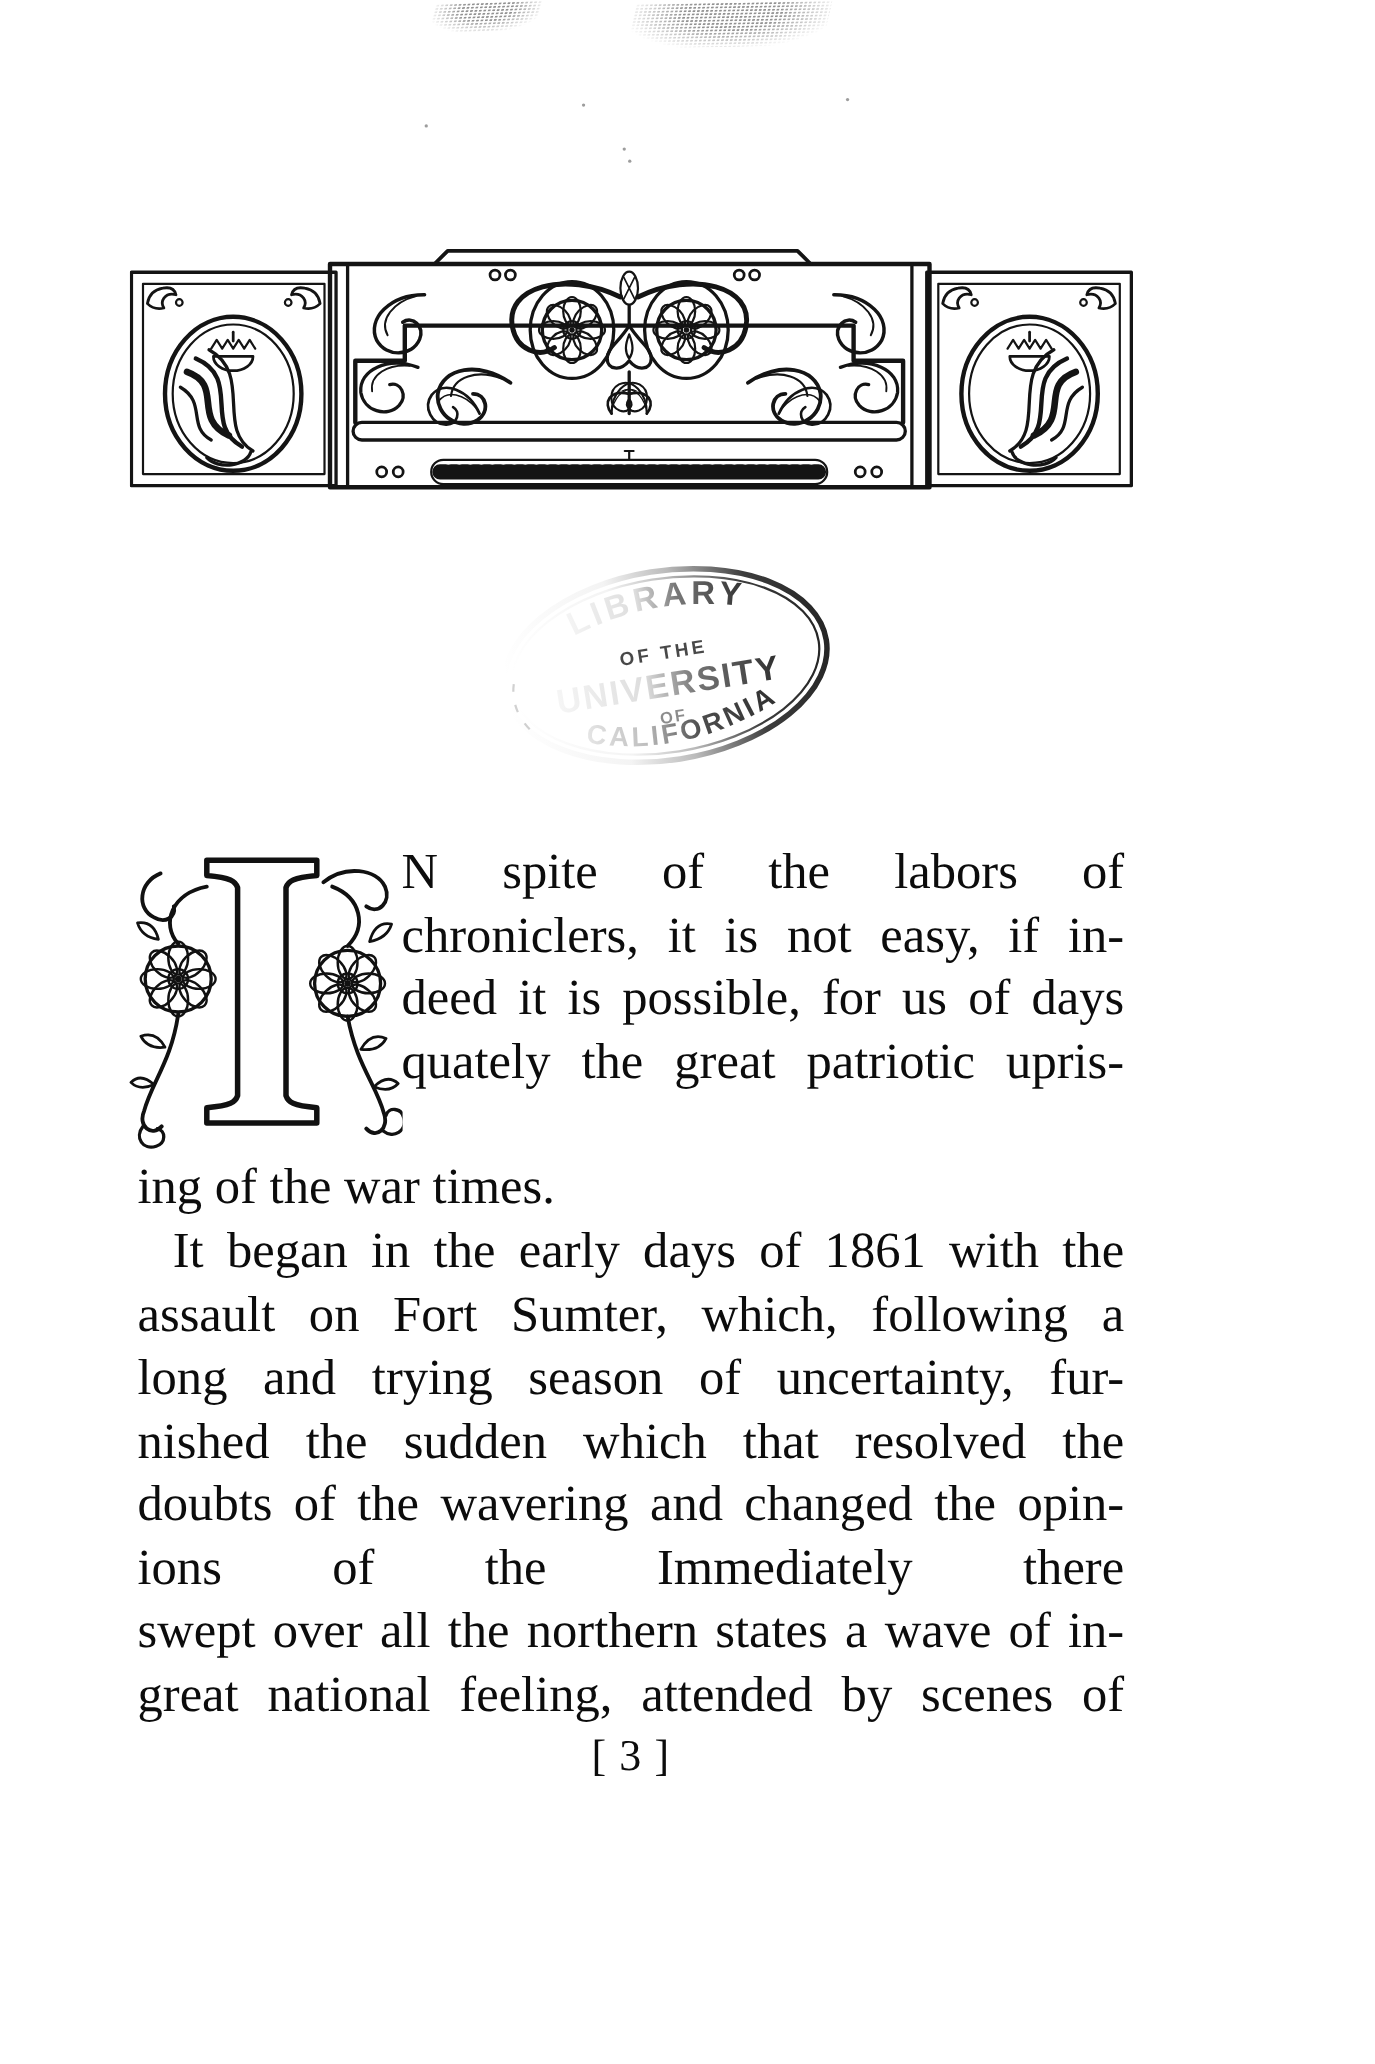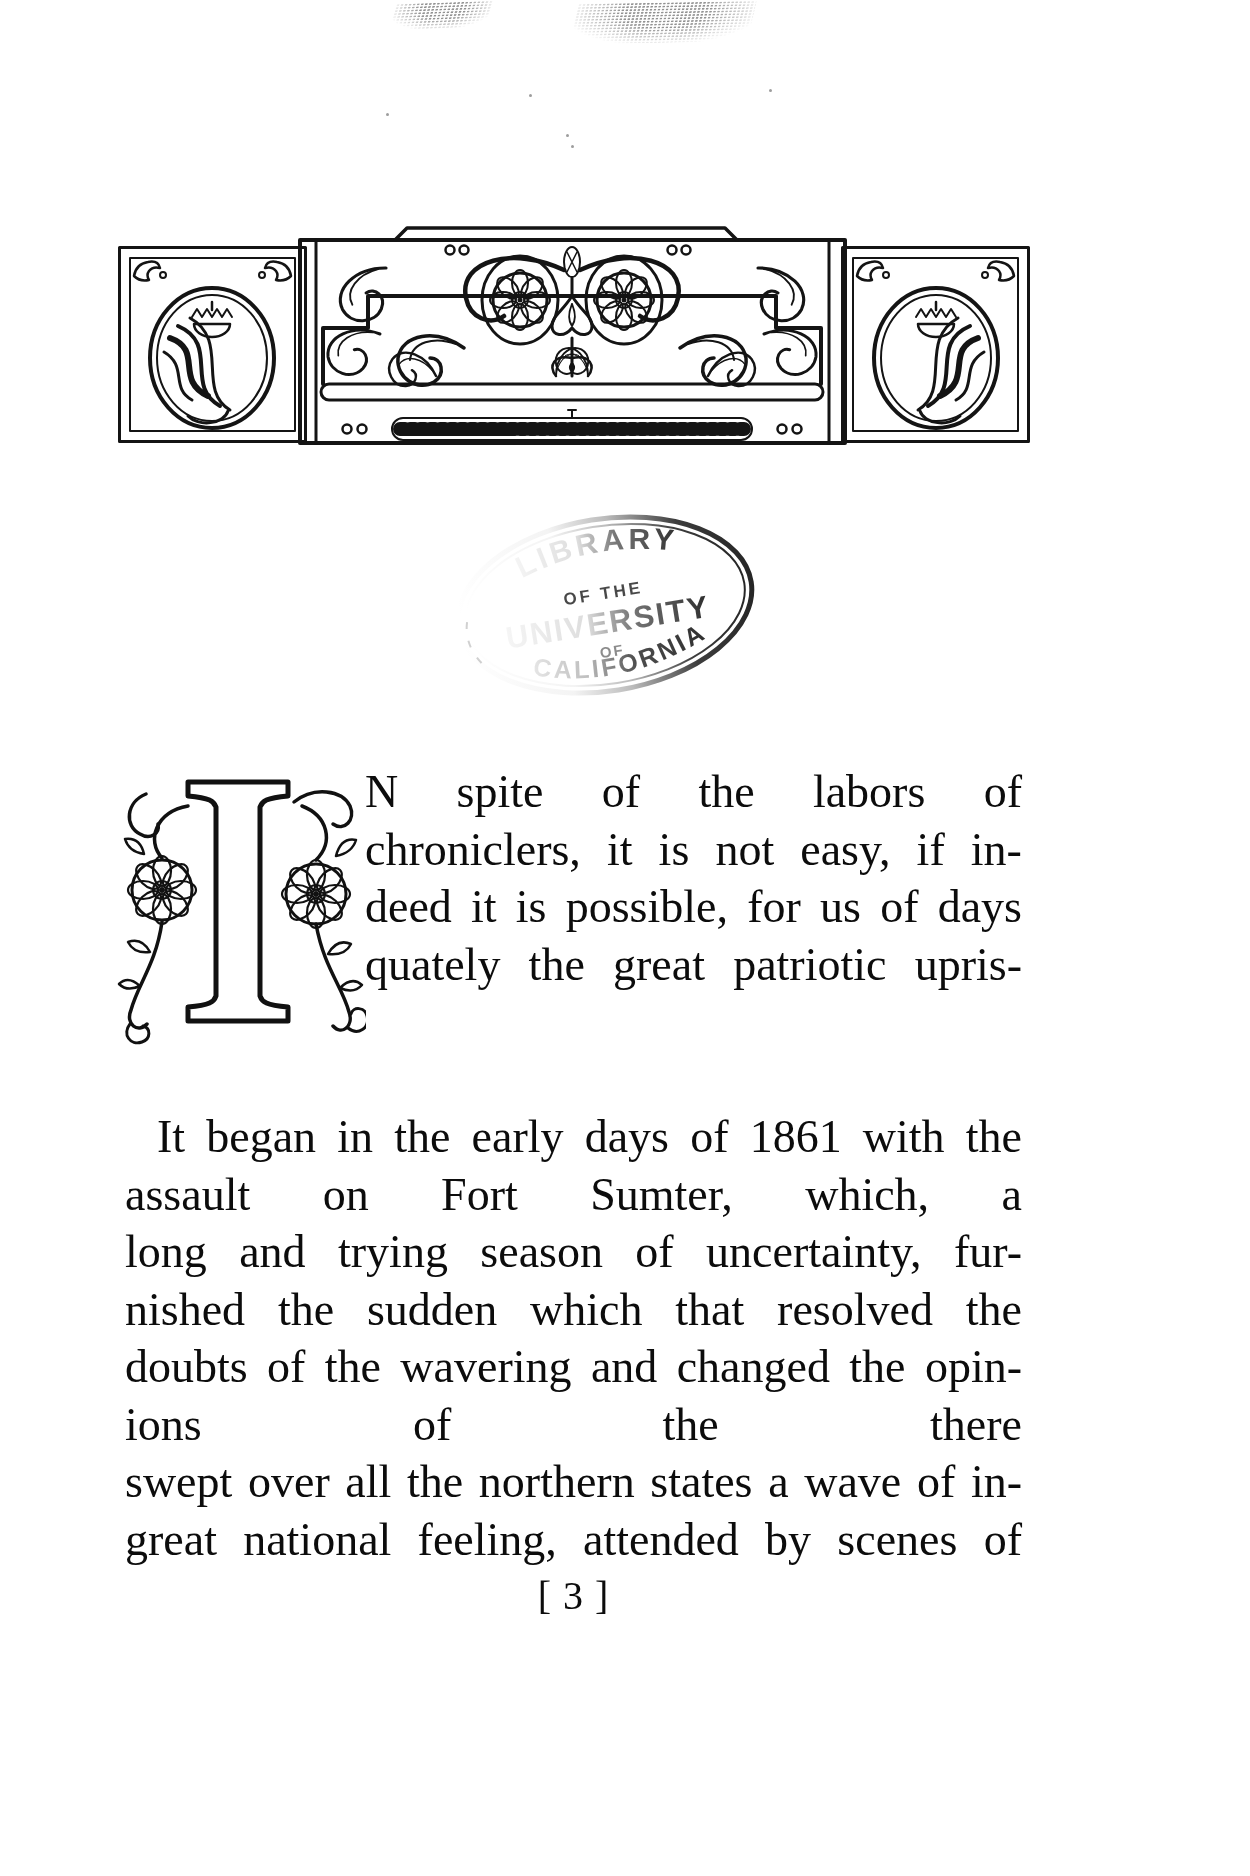--- a/index.html
+++ b/index.html
@@ -264,40 +264,42 @@
         <span>days</span>
       </div>
     <div class="jline">
         <span>quately</span>
         <span>the</span>
         <span>great</span>
         <span>patriotic</span>
         <span>upris-</span>
       </div>
   </div>
+  <div class="pline p1full">ing of the war times.</div>
 
   <div class="p2col">
     <div class="jline indent">
         <span>It</span>
         <span>began</span>
         <span>in</span>
         <span>the</span>
         <span>early</span>
         <span>days</span>
         <span>of</span>
         <span>1861</span>
         <span>with</span>
         <span>the</span>
       </div>
     <div class="jline">
         <span>assault</span>
         <span>on</span>
         <span>Fort</span>
         <span>Sumter,</span>
         <span>which,</span>
+        <span>following</span>
         <span>a</span>
       </div>
     <div class="jline">
         <span>long</span>
         <span>and</span>
         <span>trying</span>
         <span>season</span>
         <span>of</span>
         <span>uncertainty,</span>
         <span>fur-</span>
@@ -318,20 +320,21 @@
         <span>wavering</span>
         <span>and</span>
         <span>changed</span>
         <span>the</span>
         <span>opin-</span>
       </div>
     <div class="jline">
         <span>ions</span>
         <span>of</span>
         <span>the</span>
+        <span>Immediately</span>
         <span>there</span>
       </div>
     <div class="jline">
         <span>swept</span>
         <span>over</span>
         <span>all</span>
         <span>the</span>
         <span>northern</span>
         <span>states</span>
         <span>a</span>

